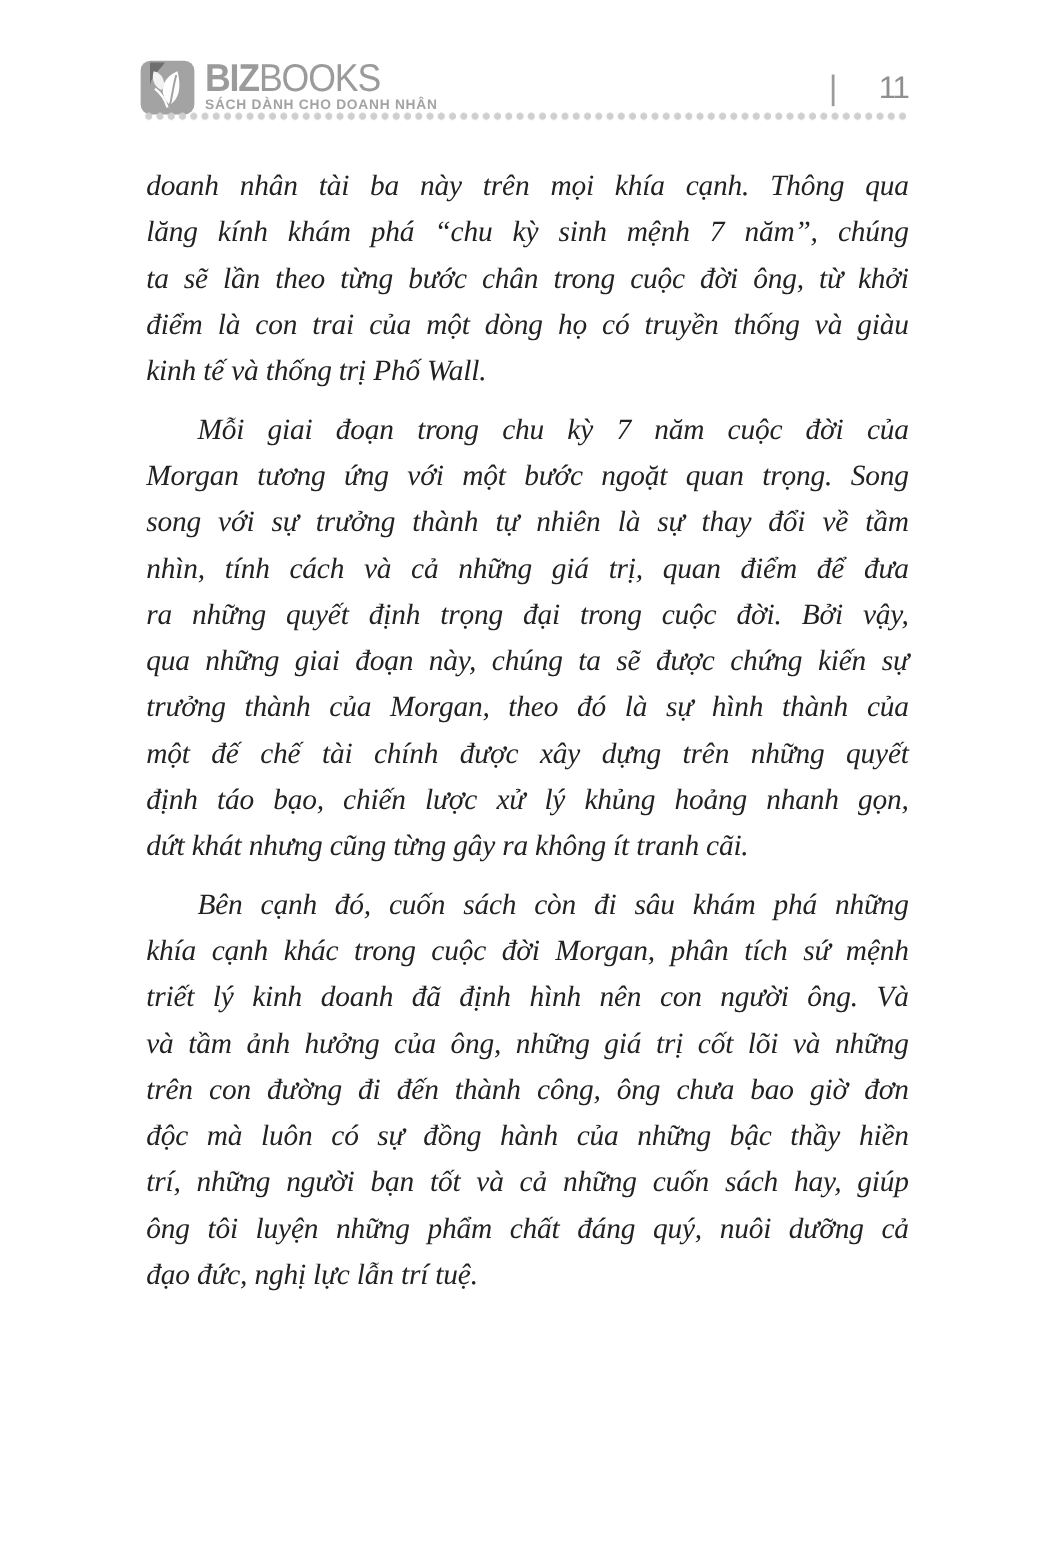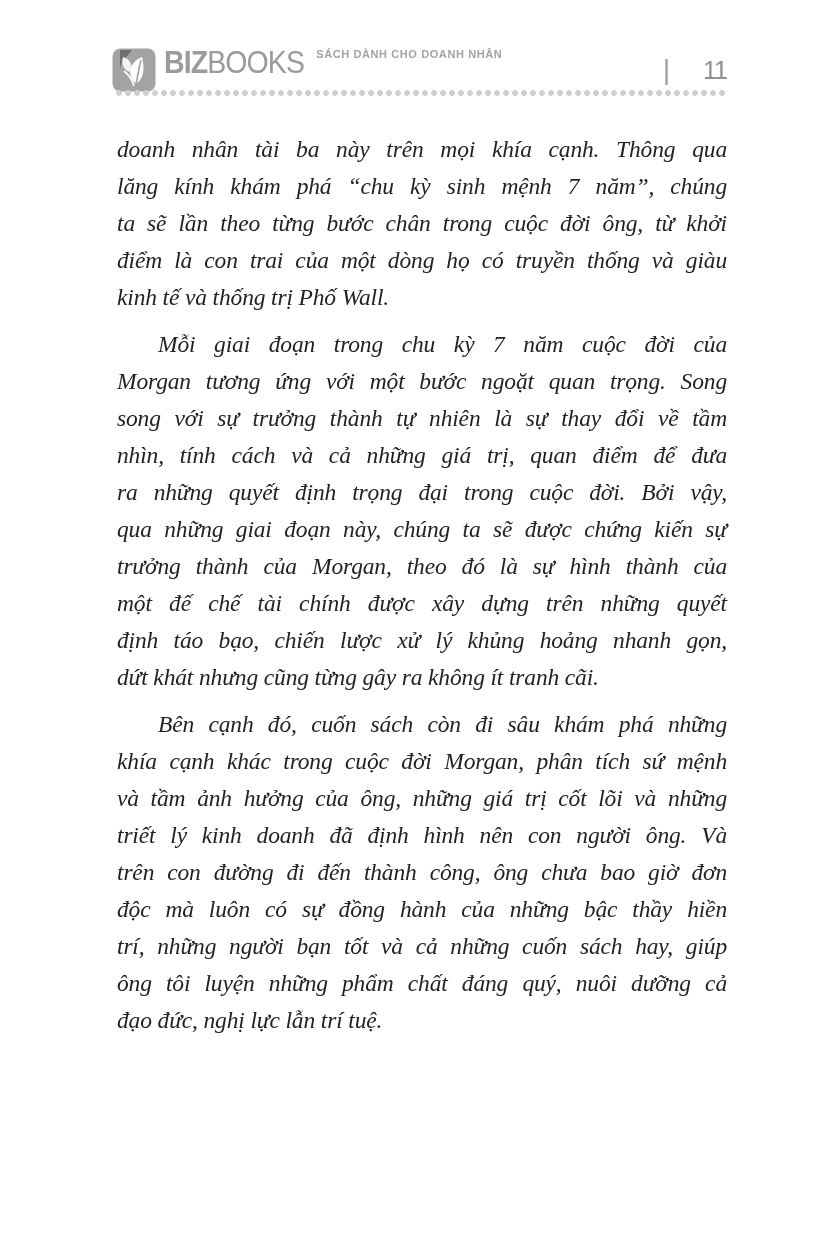--- a/index.html
+++ b/index.html
@@ -4,21 +4,21 @@
 <style>
   html,body{margin:0;padding:0;}
   body{
     width:839px;height:1235px;position:relative;background:#ffffff;
     font-family:"Liberation Serif","DejaVu Serif",serif;overflow:hidden;
   }
   
   .header{position:absolute;left:112px;top:48px;right:112px;height:46px;}
   .brand{position:absolute;left:0;top:0;display:flex;align-items:flex-start;gap:8px;}
   .logo{width:44px;height:44px;display:block;}
-  .brand-text{display:flex;flex-direction:row;justify-content:flex-start;}
+  .brand-text{display:flex;flex-direction:column;justify-content:flex-start;}
   .wordmark{
     font-family:"Liberation Sans","DejaVu Sans",sans-serif;
     font-size:31px;line-height:30px;color:#9b9b9b;letter-spacing:-1px;
     transform:scaleX(.92);transform-origin:left top;white-space:nowrap;
   }
   .wordmark .biz{font-weight:700;}
   .wordmark .books{font-weight:400;}
   .tagline{
     font-family:"Liberation Sans","DejaVu Sans",sans-serif;
     font-size:11px;font-weight:700;letter-spacing:.6px;color:#a3a3a3;
@@ -91,21 +91,21 @@
       <div class="line">ra những quyết định trọng đại trong cuộc đời. Bởi vậy,</div>
       <div class="line">qua những giai đoạn này, chúng ta sẽ được chứng kiến sự</div>
       <div class="line">trưởng thành của Morgan, theo đó là sự hình thành của</div>
       <div class="line">một đế chế tài chính được xây dựng trên những quyết</div>
       <div class="line">định táo bạo, chiến lược xử lý khủng hoảng nhanh gọn,</div>
       <div class="line last">dứt khát nhưng cũng từng gây ra không ít tranh cãi.</div>
     </div>
     <div class="para">
       <div class="line indent">Bên cạnh đó, cuốn sách còn đi sâu khám phá những</div>
       <div class="line">khía cạnh khác trong cuộc đời Morgan, phân tích sứ mệnh</div>
+      <div class="line">triết lý kinh doanh đã định hình nên con người ông. Và</div>
       <div class="line">và tầm ảnh hưởng của ông, những giá trị cốt lõi và những</div>
-      <div class="line">triết lý kinh doanh đã định hình nên con người ông. Và</div>
       <div class="line">trên con đường đi đến thành công, ông chưa bao giờ đơn</div>
       <div class="line">độc mà luôn có sự đồng hành của những bậc thầy hiền</div>
       <div class="line">trí, những người bạn tốt và cả những cuốn sách hay, giúp</div>
       <div class="line">ông tôi luyện những phẩm chất đáng quý, nuôi dưỡng cả</div>
       <div class="line last">đạo đức, nghị lực lẫn trí tuệ.</div>
     </div>
   </main>
 
 </body></html>

